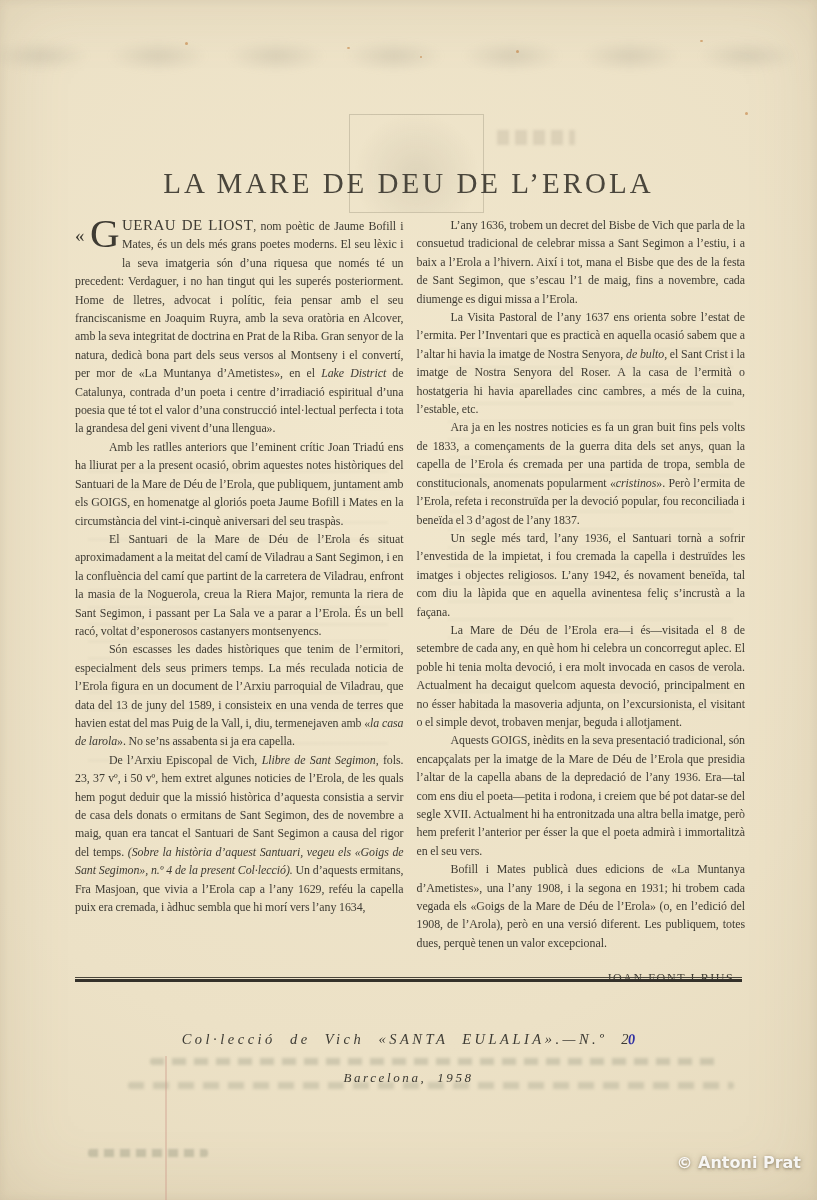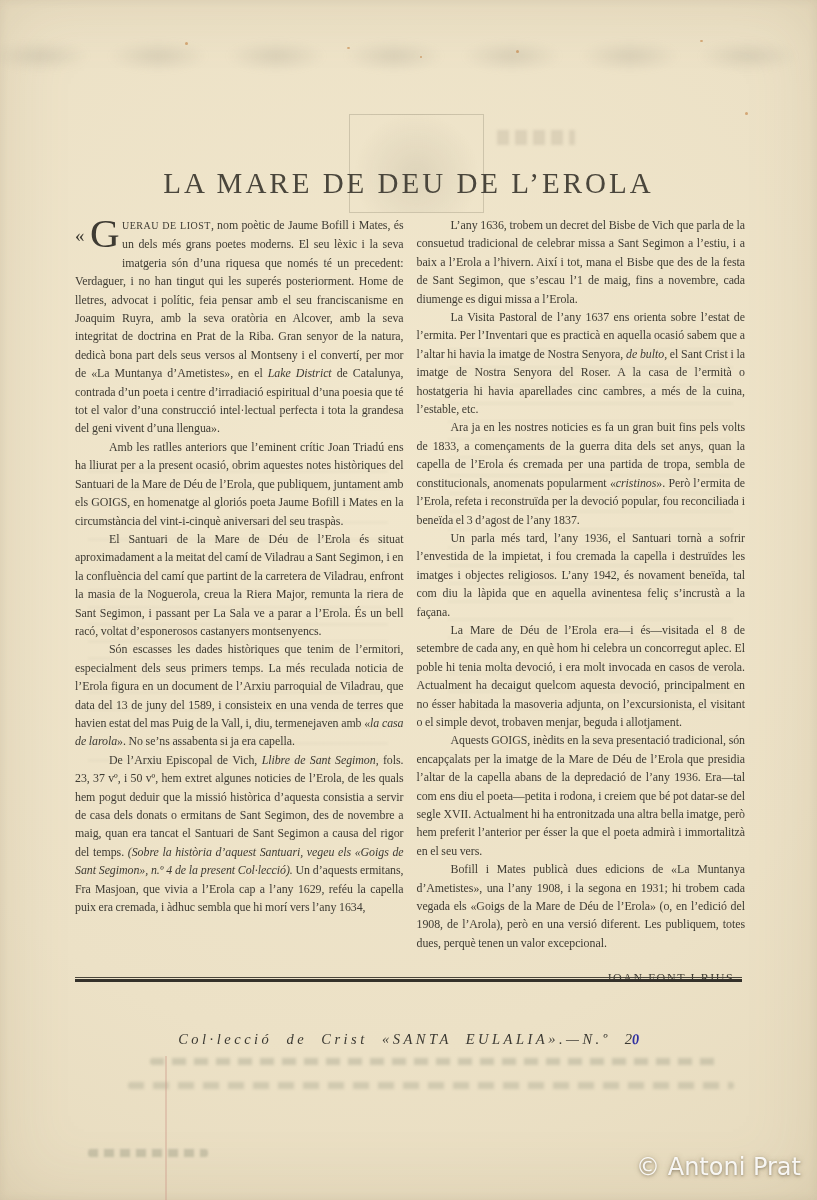--- a/index.html
+++ b/index.html
@@ -83,21 +83,21 @@
   }
   .col{flex:1;min-width:0;}
   .para{
     margin:0;
     text-align:justify;
     font-size:11.9px;line-height:18.4px;
     word-spacing:-0.3px;letter-spacing:-0.05px;
   }
   .para.indent{text-indent:34px;}
   .it{font-style:italic;font-family:Liberation Serif, serif;}
-  .sc{font-size:10px;letter-spacing:0.5px;}
+  .sc{font-size:15px;letter-spacing:0.5px;}
   .dropcap{
     float:left;width:44px;height:38px;position:relative;margin-right:3px;
   }
   .dropcap .guillemet{position:absolute;left:0;top:11px;font-size:19px;}
   .dropcap .dc-letter{position:absolute;left:15px;top:-3px;font-size:41px;line-height:41px;}
   .signature{
     text-align:right;padding-right:6px;margin-top:19px;
     font-size:12px;letter-spacing:1.6px;
   }
 
@@ -117,22 +117,23 @@
   }
   .place-date{
     position:absolute;left:0;right:0;top:1070px;
     text-align:center;font-style:italic;
     font-size:13px;letter-spacing:2.6px;word-spacing:5px;
     color:#3c3a33;
   }
   .credit{
     position:absolute;right:16px;top:1153px;
     font-family:"DejaVu Sans", sans-serif;
-    font-size:24px;color:rgba(255,255,255,0.9);
+    font-size:16px;color:rgba(255,255,255,0.9);
     text-shadow:0 1px 3px rgba(95,82,58,0.6), 0 0 6px rgba(95,82,58,0.25);
+    font-weight:bold;
   }
 </style>
 </head>
 <body>
 
 <div class="page">
 
   <div class="ghost ghost-band"></div>
   <div class="ghost ghost-box"></div>
   <div class="ghost ghost-marks"></div>
@@ -160,29 +161,30 @@
         <p class="para indent"><span>Amb les ratlles anteriors que l’eminent crític Joan Triadú ens ha lliurat per a la present ocasió, obrim aquestes notes històriques del Santuari de la Mare de Déu de l’Erola, que publiquem, juntament amb els GOIGS, en homenatge al gloriós poeta Jaume Bofill i Mates en la circumstància del vint-i-cinquè aniversari del seu traspàs.</span></p>
         <p class="para indent"><span>El Santuari de la Mare de Déu de l’Erola és situat aproximadament a la meitat del camí de Viladrau a Sant Segimon, i en la confluència del camí que partint de la carretera de Viladrau, enfront la masia de la Noguerola, creua la Riera Major, remunta la riera de Sant Segimon, i passant per La Sala ve a parar a l’Erola. És un bell racó, voltat d’esponerosos castanyers montsenyencs.</span></p>
         <p class="para indent"><span>Són escasses les dades històriques que tenim de l’ermitori, especialment dels seus primers temps. La més reculada noticia de l’Erola figura en un document de l’Arxiu parroquial de Viladrau, que data del 13 de juny del 1589, i consisteix en una venda de terres que havien estat del mas Puig de la Vall, i, diu, termenejaven amb «</span><span class="it">la casa de larola</span><span>». No se’ns assabenta si ja era capella.</span></p>
         <p class="para indent"><span>De l’Arxiu Episcopal de Vich, </span><span class="it">Llibre de Sant Segimon</span><span>, fols. 23, 37 vº, i 50 vº, hem extret algunes noticies de l’Erola, de les quals hem pogut deduir que la missió històrica d’aquesta consistia a servir de casa dels donats o ermitans de Sant Segimon, des de novembre a maig, quan era tancat el Santuari de Sant Segimon a causa del rigor del temps. </span><span class="it">(Sobre la història d’aquest Santuari, vegeu els «Goigs de Sant Segimon», n.º 4 de la present Col·lecció).</span><span> Un d’aquests ermitans, Fra Masjoan, que vivia a l’Erola cap a l’any 1629, reféu la capella puix era cremada, i àdhuc sembla que hi morí vers l’any 1634,</span></p>
       </div>
     <div class="col">
 
     <p class="para indent"><span>L’any 1636, trobem un decret del Bisbe de Vich que parla de la consuetud tradicional de celebrar missa a Sant Segimon a l’estiu, i a baix a l’Erola a l’hivern. Així i tot, mana el Bisbe que des de la festa de Sant Segimon, que s’escau l’1 de maig, fins a novembre, cada diumenge es digui missa a l’Erola.</span></p>
         <p class="para indent"><span>La Visita Pastoral de l’any 1637 ens orienta sobre l’estat de l’ermita. Per l’Inventari que es practicà en aquella ocasió sabem que a l’altar hi havia la imatge de Nostra Senyora, </span><span class="it">de bulto</span><span>, el Sant Crist i la imatge de Nostra Senyora del Roser. A la casa de l’ermità o hostatgeria hi havia aparellades cinc cambres, a més de la cuina, l’estable, etc.</span></p>
         <p class="para indent"><span>Ara ja en les nostres noticies es fa un gran buit fins pels volts de 1833, a començaments de la guerra dita dels set anys, quan la capella de l’Erola és cremada per una partida de tropa, sembla de constitucionals, anomenats popularment «</span><span class="it">cristinos</span><span>». Però l’ermita de l’Erola, refeta i reconstruïda per la devoció popular, fou reconciliada i beneïda el 3 d’agost de l’any 1837.</span></p>
-        <p class="para indent"><span>Un parla més tard, l’any 1936, el Santuari tornà a sofrir l’envestida de la impietat, i fou cremada la capella i destruïdes les imatges i objectes religiosos. L’any 1942, és novament beneïda, tal com diu la làpida que en aquella avinentesa feliç s’incrustà a la façana.</span></p>
+        <p class="para indent"><span>Un segle més tard, l’any 1936, el Santuari tornà a sofrir l’envestida de la impietat, i fou cremada la capella i destruïdes les imatges i objectes religiosos. L’any 1942, és novament beneïda, tal com diu la làpida que en aquella avinentesa feliç s’incrustà a la façana.</span></p>
         <p class="para indent"><span>La Mare de Déu de l’Erola era—i és—visitada el 8 de setembre de cada any, en què hom hi celebra un concorregut aplec. El poble hi tenia molta devoció, i era molt invocada en casos de verola. Actualment ha decaigut quelcom aquesta devoció, principalment en no ésser habitada la masoveria adjunta, on l’excursionista, el visitant o el simple devot, trobaven menjar, beguda i allotjament.</span></p>
         <p class="para indent"><span>Aquests GOIGS, inèdits en la seva presentació tradicional, són encapçalats per la imatge de la Mare de Déu de l’Erola que presidia l’altar de la capella abans de la depredació de l’any 1936. Era—tal com ens diu el poeta—petita i rodona, i creiem que bé pot datar-se del segle XVII. Actualment hi ha entronitzada una altra bella imatge, però hem preferit l’anterior per ésser la que el poeta admirà i immortalitzà en el seu vers.</span></p>
         <p class="para indent"><span>Bofill i Mates publicà dues edicions de «La Muntanya d’Ametistes», una l’any 1908, i la segona en 1931; hi trobem cada vegada els «Goigs de la Mare de Déu de l’Erola» (o, en l’edició del 1908, de l’Arola), però en una versió diferent. Les publiquem, totes dues, perquè tenen un valor excepcional.</span></p>
         <div class="signature">JOAN FONT I RIUS.</div>
       </div>
   </div>
 
   <div class="footer-rule">
     <div class="thin"></div>
     <div class="thick"></div>
   </div>
-  <div class="series-line"><span>Col·lecció de Crist «SANTA EULALIA».—N.º </span><span>2</span><span class="ink-number">0</span></div>
+  <div class="series-line"><span>Col·lecció de Vich «SANTA EULALIA».—N.º </span><span>2</span><span class="ink-number">0</span></div>
+  <div class="place-date">Barcelona, 1958</div>
 
   <div class="credit">© Antoni Prat</div>
 
 </div>
 
 </body></html>

